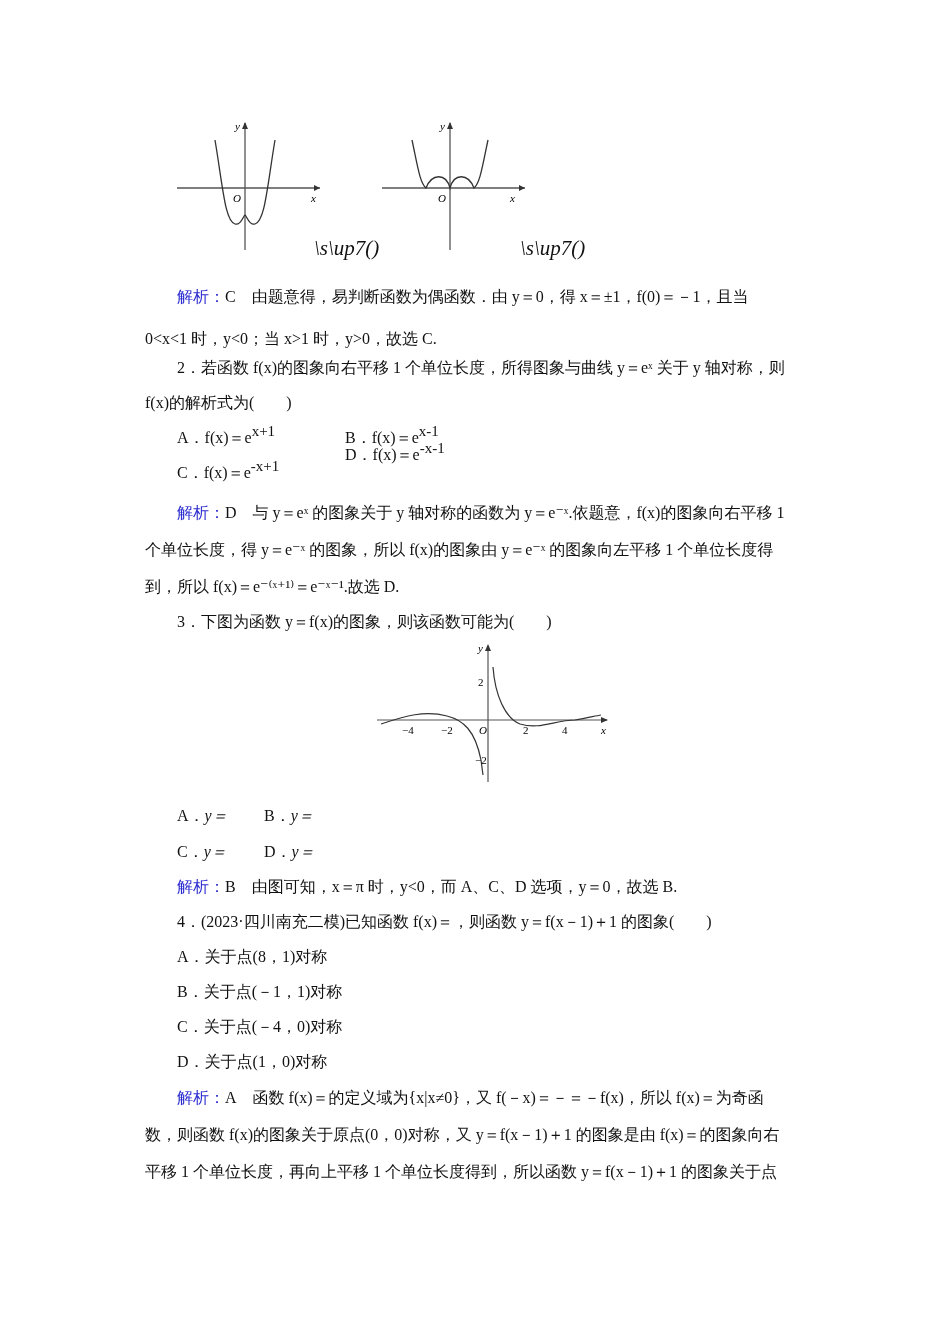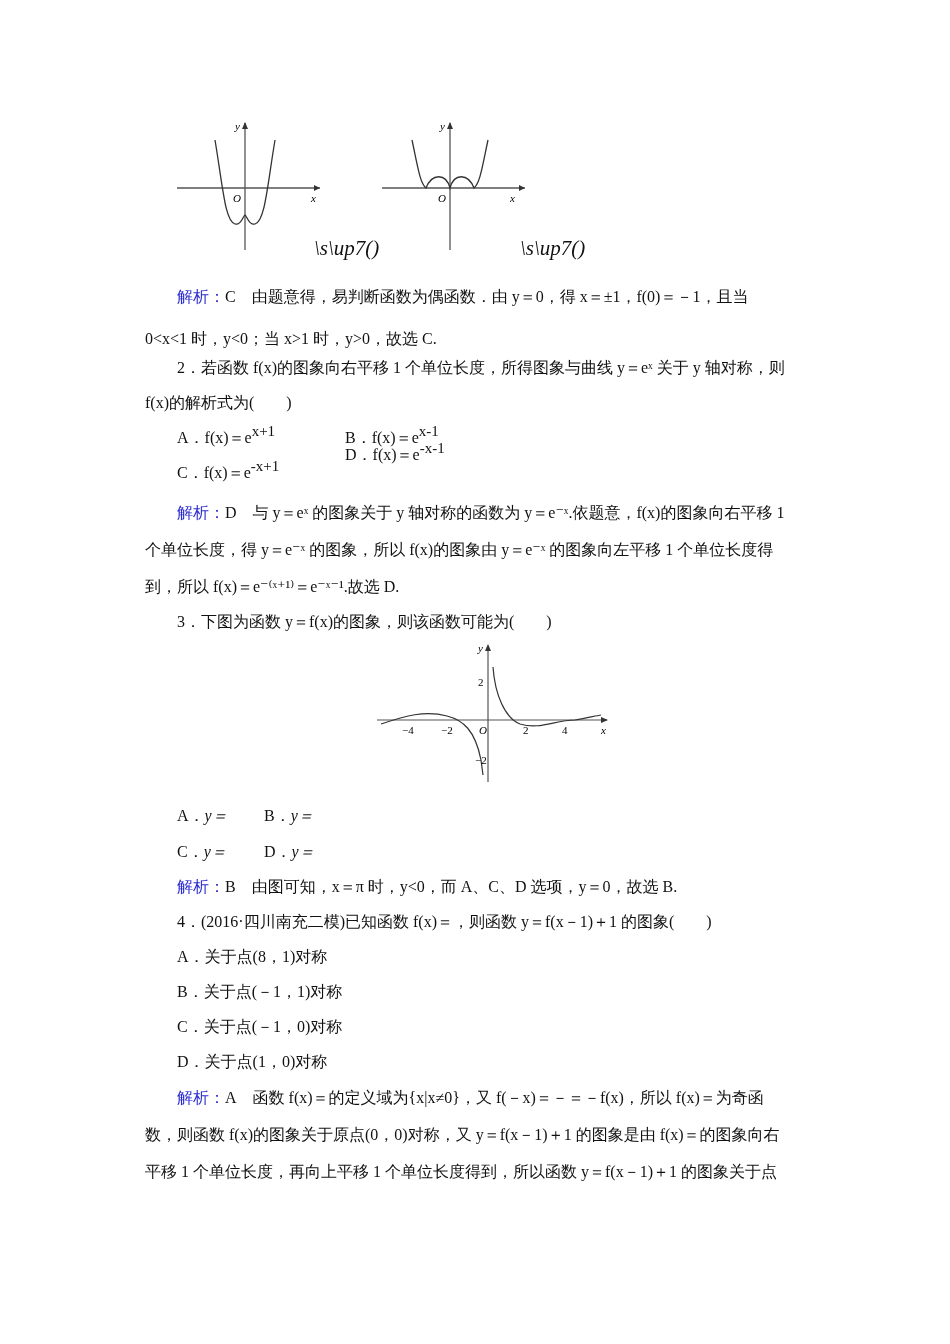--- a/index.html
+++ b/index.html
@@ -83,23 +83,23 @@
 
 <div class="line ind" style="top:806px;width:90px"><span>A．</span><i>y＝</i></div>
 <div class="line" style="left:264px;top:806px;width:90px"><span>B．</span><i>y＝</i></div>
 <div class="line ind" style="top:842px;width:90px"><span>C．</span><i>y＝</i></div>
 <div class="line" style="left:264px;top:842px;width:90px"><span>D．</span><i>y＝</i></div>
 
 <div class="line ind" style="top:877px">
   <span class="label">解析：</span><span>B</span>&nbsp;&nbsp;&nbsp;&nbsp;<span>由图可知，x＝π 时，y&lt;0，而 A、C、D 选项，y＝0，故选 B.</span>
 </div>
 
-<div class="line ind" style="top:912px">4．(2016·四川南充二模)已知函数 f(x)＝，则函数 y＝f(x－1)＋1 的图象(　　)</div>
+<div class="line ind" style="top:912px">4．(2023·四川南充二模)已知函数 f(x)＝，则函数 y＝f(x－1)＋1 的图象(　　)</div>
 <div class="line ind" style="top:947px">A．关于点(8，1)对称</div>
 <div class="line ind" style="top:982px">B．关于点(－1，1)对称</div>
-<div class="line ind" style="top:1017px">C．关于点(－1，0)对称</div>
+<div class="line ind" style="top:1017px">C．关于点(－4，0)对称</div>
 <div class="line ind" style="top:1052px">D．关于点(1，0)对称</div>
 
 <div class="line ind" style="top:1088px">
   <span class="label">解析：</span><span>A</span>&nbsp;&nbsp;&nbsp;&nbsp;<span>函数 f(x)＝的定义域为{x|x≠0}，又 f(－x)＝－＝－f(x)，所以 f(x)＝为奇函</span>
 </div>
 <div class="line" style="top:1125px">数，则函数 f(x)的图象关于原点(0，0)对称，又 y＝f(x－1)＋1 的图象是由 f(x)＝的图象向右</div>
 <div class="line" style="top:1162px">平移 1 个单位长度，再向上平移 1 个单位长度得到，所以函数 y＝f(x－1)＋1 的图象关于点</div>
 
 </body></html>

